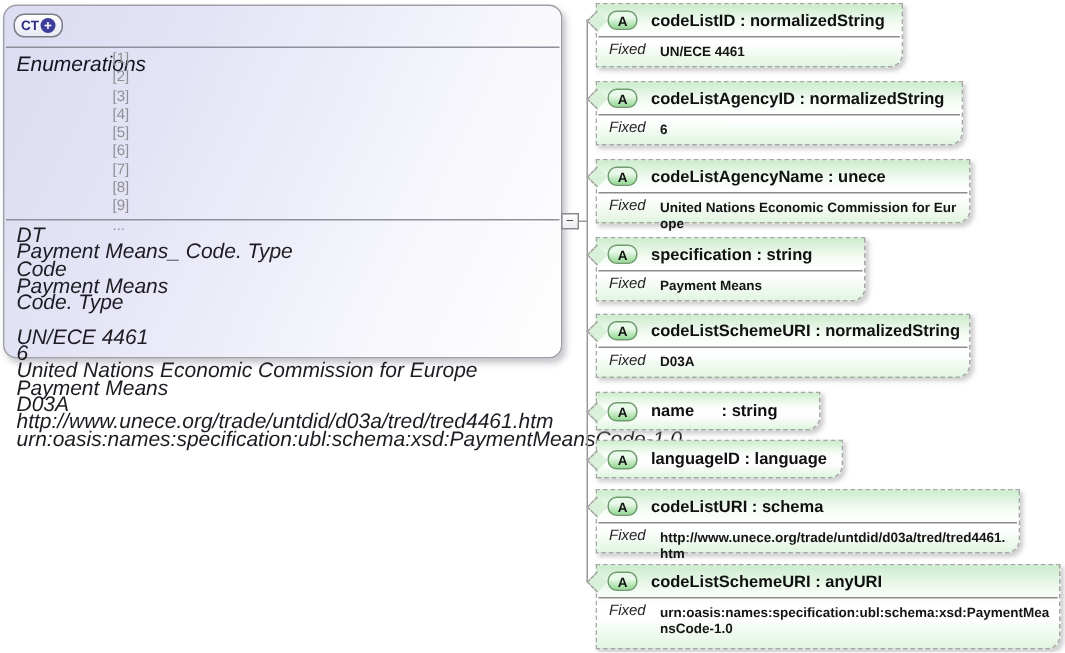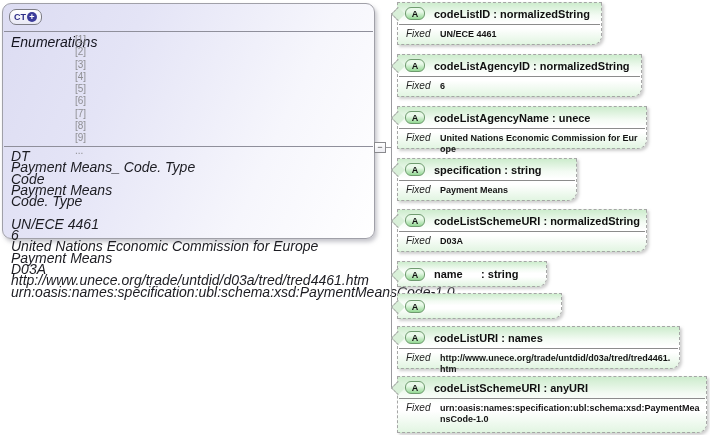--- a/index.html
+++ b/index.html
@@ -193,27 +193,28 @@
   <div class="abox small" style="left:397px; top:261px; width:150px; height:26px;">
     <div class="trow">
       <span class="a-icon">A</span>
       <span class="a-title">name&nbsp;&nbsp;&nbsp;&nbsp;&nbsp; : string</span>
     </div>
   </div>
 
   <div class="abox small" style="left:397px; top:293px; width:165px; height:26px;">
     <div class="trow">
       <span class="a-icon">A</span>
+      <span class="a-title">languageID : language</span>
     </div>
   </div>
 
   <div class="abox" style="left:397px; top:326px; width:283px; height:43px;">
     <div class="trow">
       <span class="a-icon">A</span>
-      <span class="a-title">codeListURI : names</span>
+      <span class="a-title">codeListURI : schema</span>
     </div>
     <div class="a-div"></div>
     <div class="frow">
       <span class="f-label">Fixed</span>
       <span class="f-value">http://www.unece.org/trade/untdid/d03a/tred/tred4461.htm</span>
     </div>
   </div>
 
   <div class="abox" style="left:397px; top:376px; width:310px; height:57px;">
     <div class="trow">

